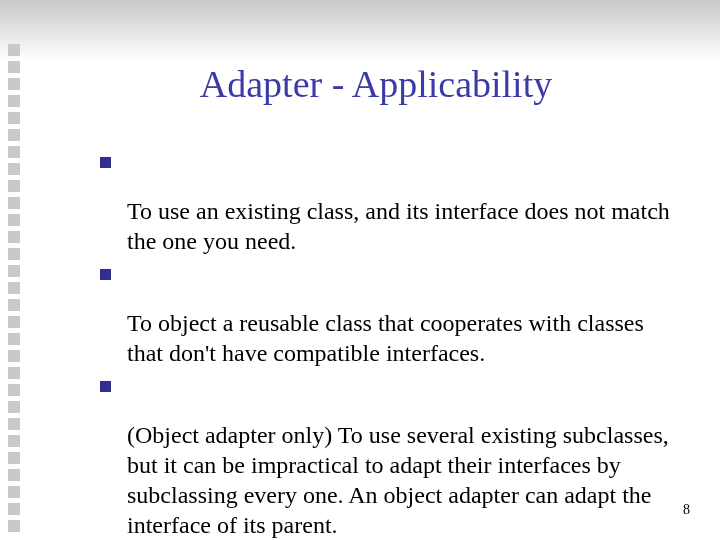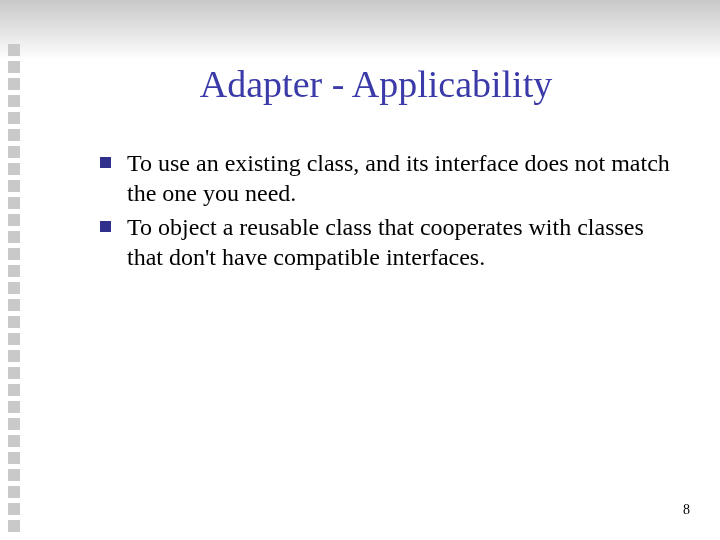--- a/index.html
+++ b/index.html
@@ -56,20 +56,21 @@
     height: 11px;
     background: #2f2f8c;
     flex-shrink: 0;
     margin-top: 9px;
     margin-right: 16px;
   }
   .bullet-text {
     font-size: 24px;
     line-height: 1.25;
     color: #000;
+    margin-top: 48px;
   }
   .page-number {
     position: absolute;
     bottom: 22px;
     right: 30px;
     font-size: 14px;
     color: #000;
   }
 </style>
 </head>
@@ -113,15 +114,19 @@
 
 <div class="content">
   <div class="bullet-item">
     <div class="bullet-marker"></div>
     <div class="bullet-text">To use an existing class, and its interface does not match the one you need.</div>
   </div>
   <div class="bullet-item">
     <div class="bullet-marker"></div>
     <div class="bullet-text">To object a reusable class that cooperates with classes that don't have compatible interfaces.</div>
   </div>
+  <div class="bullet-item">
+    <div class="bullet-marker"></div>
+    <div class="bullet-text">(Object adapter only) To use several existing subclasses, but it can be impractical to adapt their interfaces by subclassing every one.  An object adapter can adapt the interface of its parent.</div>
+  </div>
 </div>
 
 <div class="page-number">8</div>
 
 </body></html>

